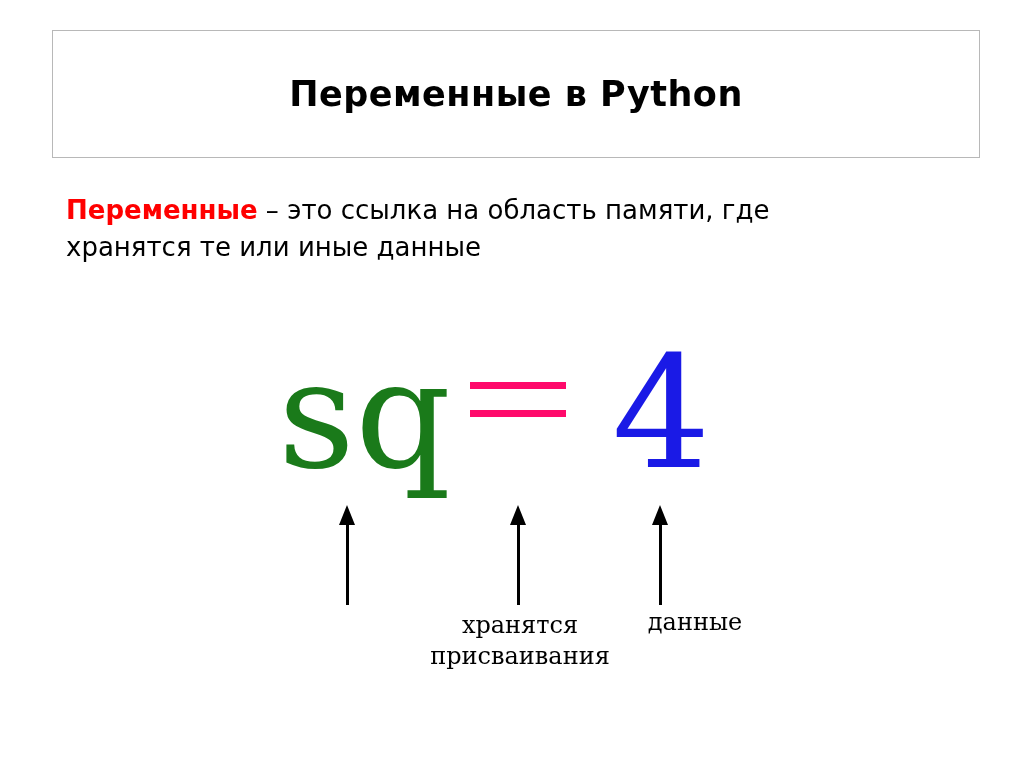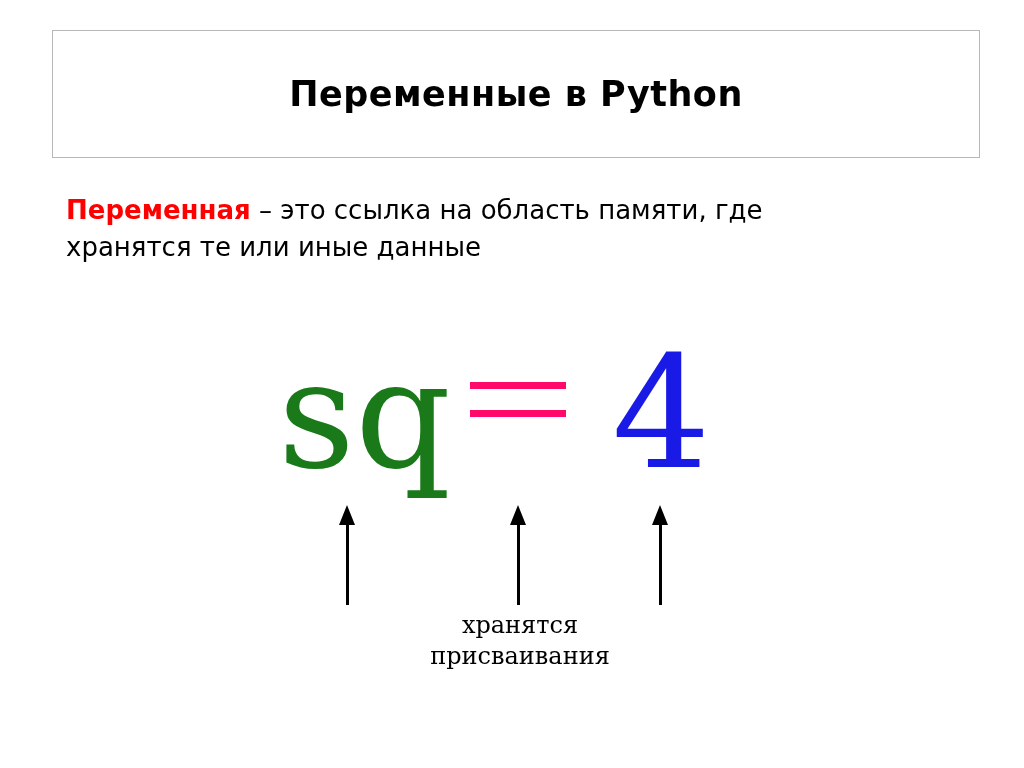--- a/index.html
+++ b/index.html
@@ -156,21 +156,21 @@
   .caption.c3 { left: 600px; top: 22px; width: 190px; }
 </style>
 </head>
 <body>
 
 <div class="title-box">
   <div class="title-text">Переменные в Python</div>
 </div>
 
 <div class="definition">
-  <span class="term">Переменная</span><span> – это ссылка на область памяти, где хранятся те или иные данные</span>
+  <span class="term">Переменные</span><span> – это ссылка на область памяти, где хранятся те или иные данные</span>
 </div>
 
 <div class="expression">
   <div class="expr-name">sq</div>
   <div class="expr-equals">
     <div class="bar b1"></div>
     <div class="bar b2"></div>
   </div>
   <div class="expr-value">4</div>
 </div>
@@ -186,13 +186,14 @@
   </div>
   <div class="arrow a3">
     <div class="head"></div>
     <div class="shaft"></div>
   </div>
 </div>
 
 <div class="captions">
   <div class="caption c2">хранятся
 присваивания</div>
+  <div class="caption c3">данные</div>
 </div>
 
 </body></html>

